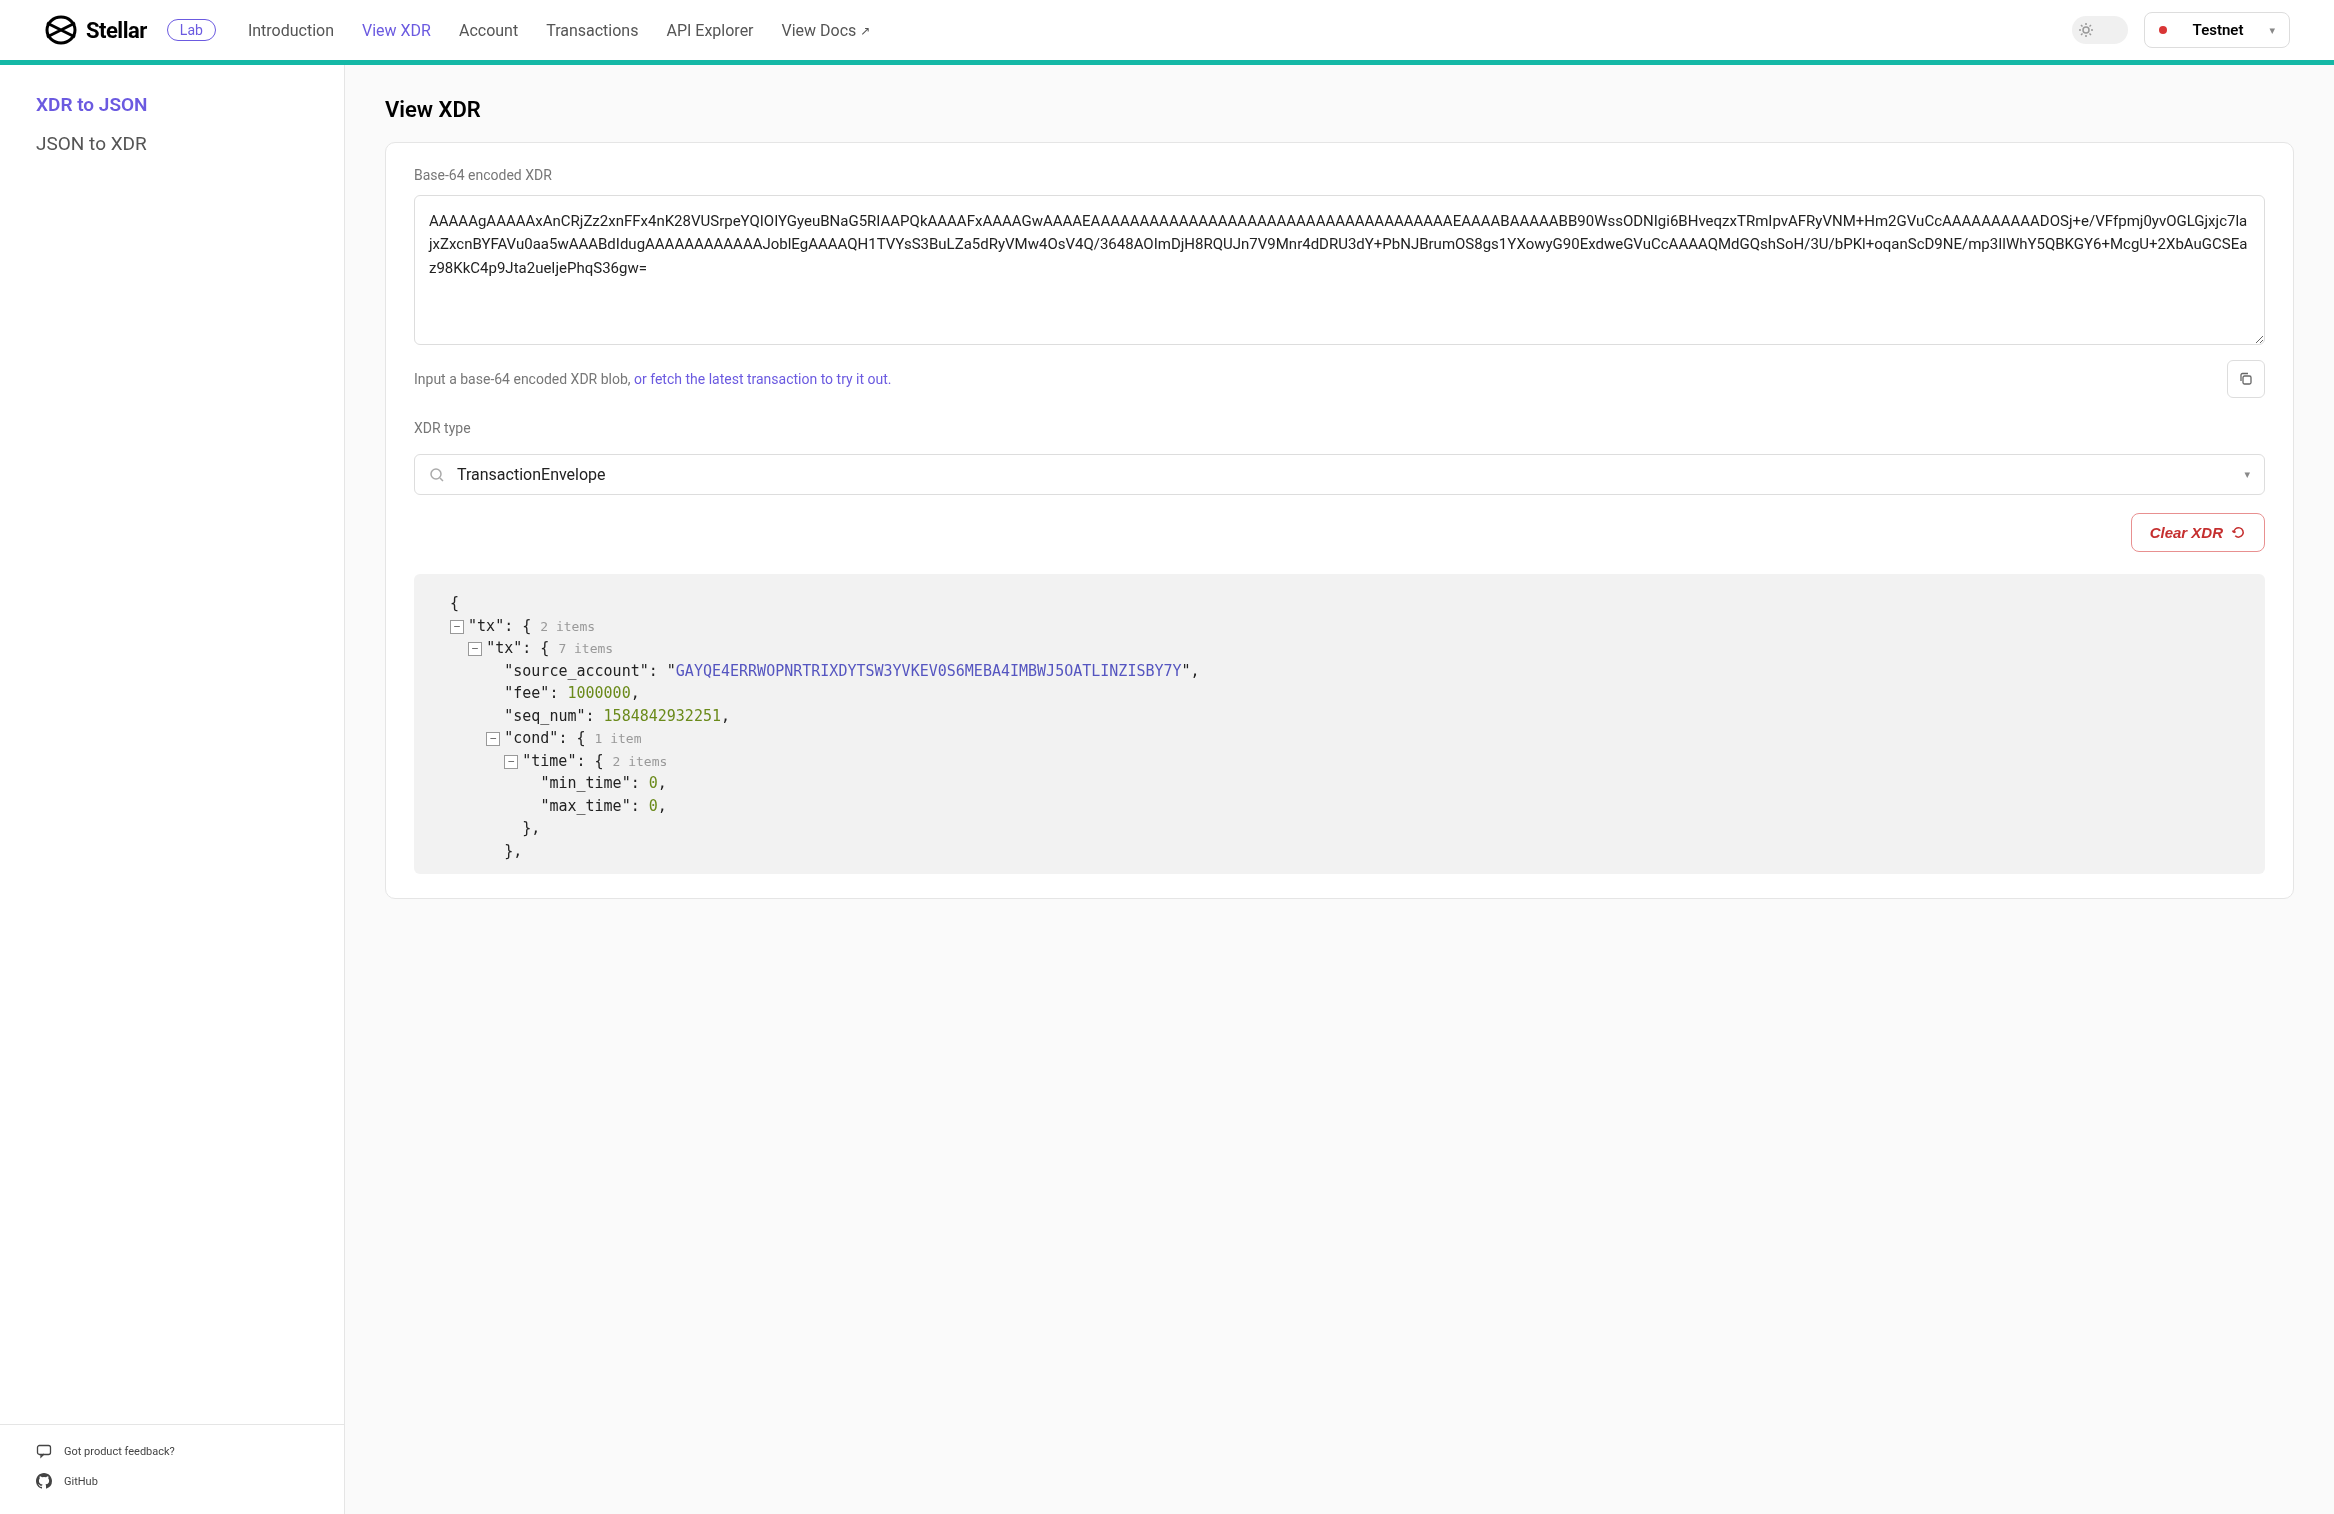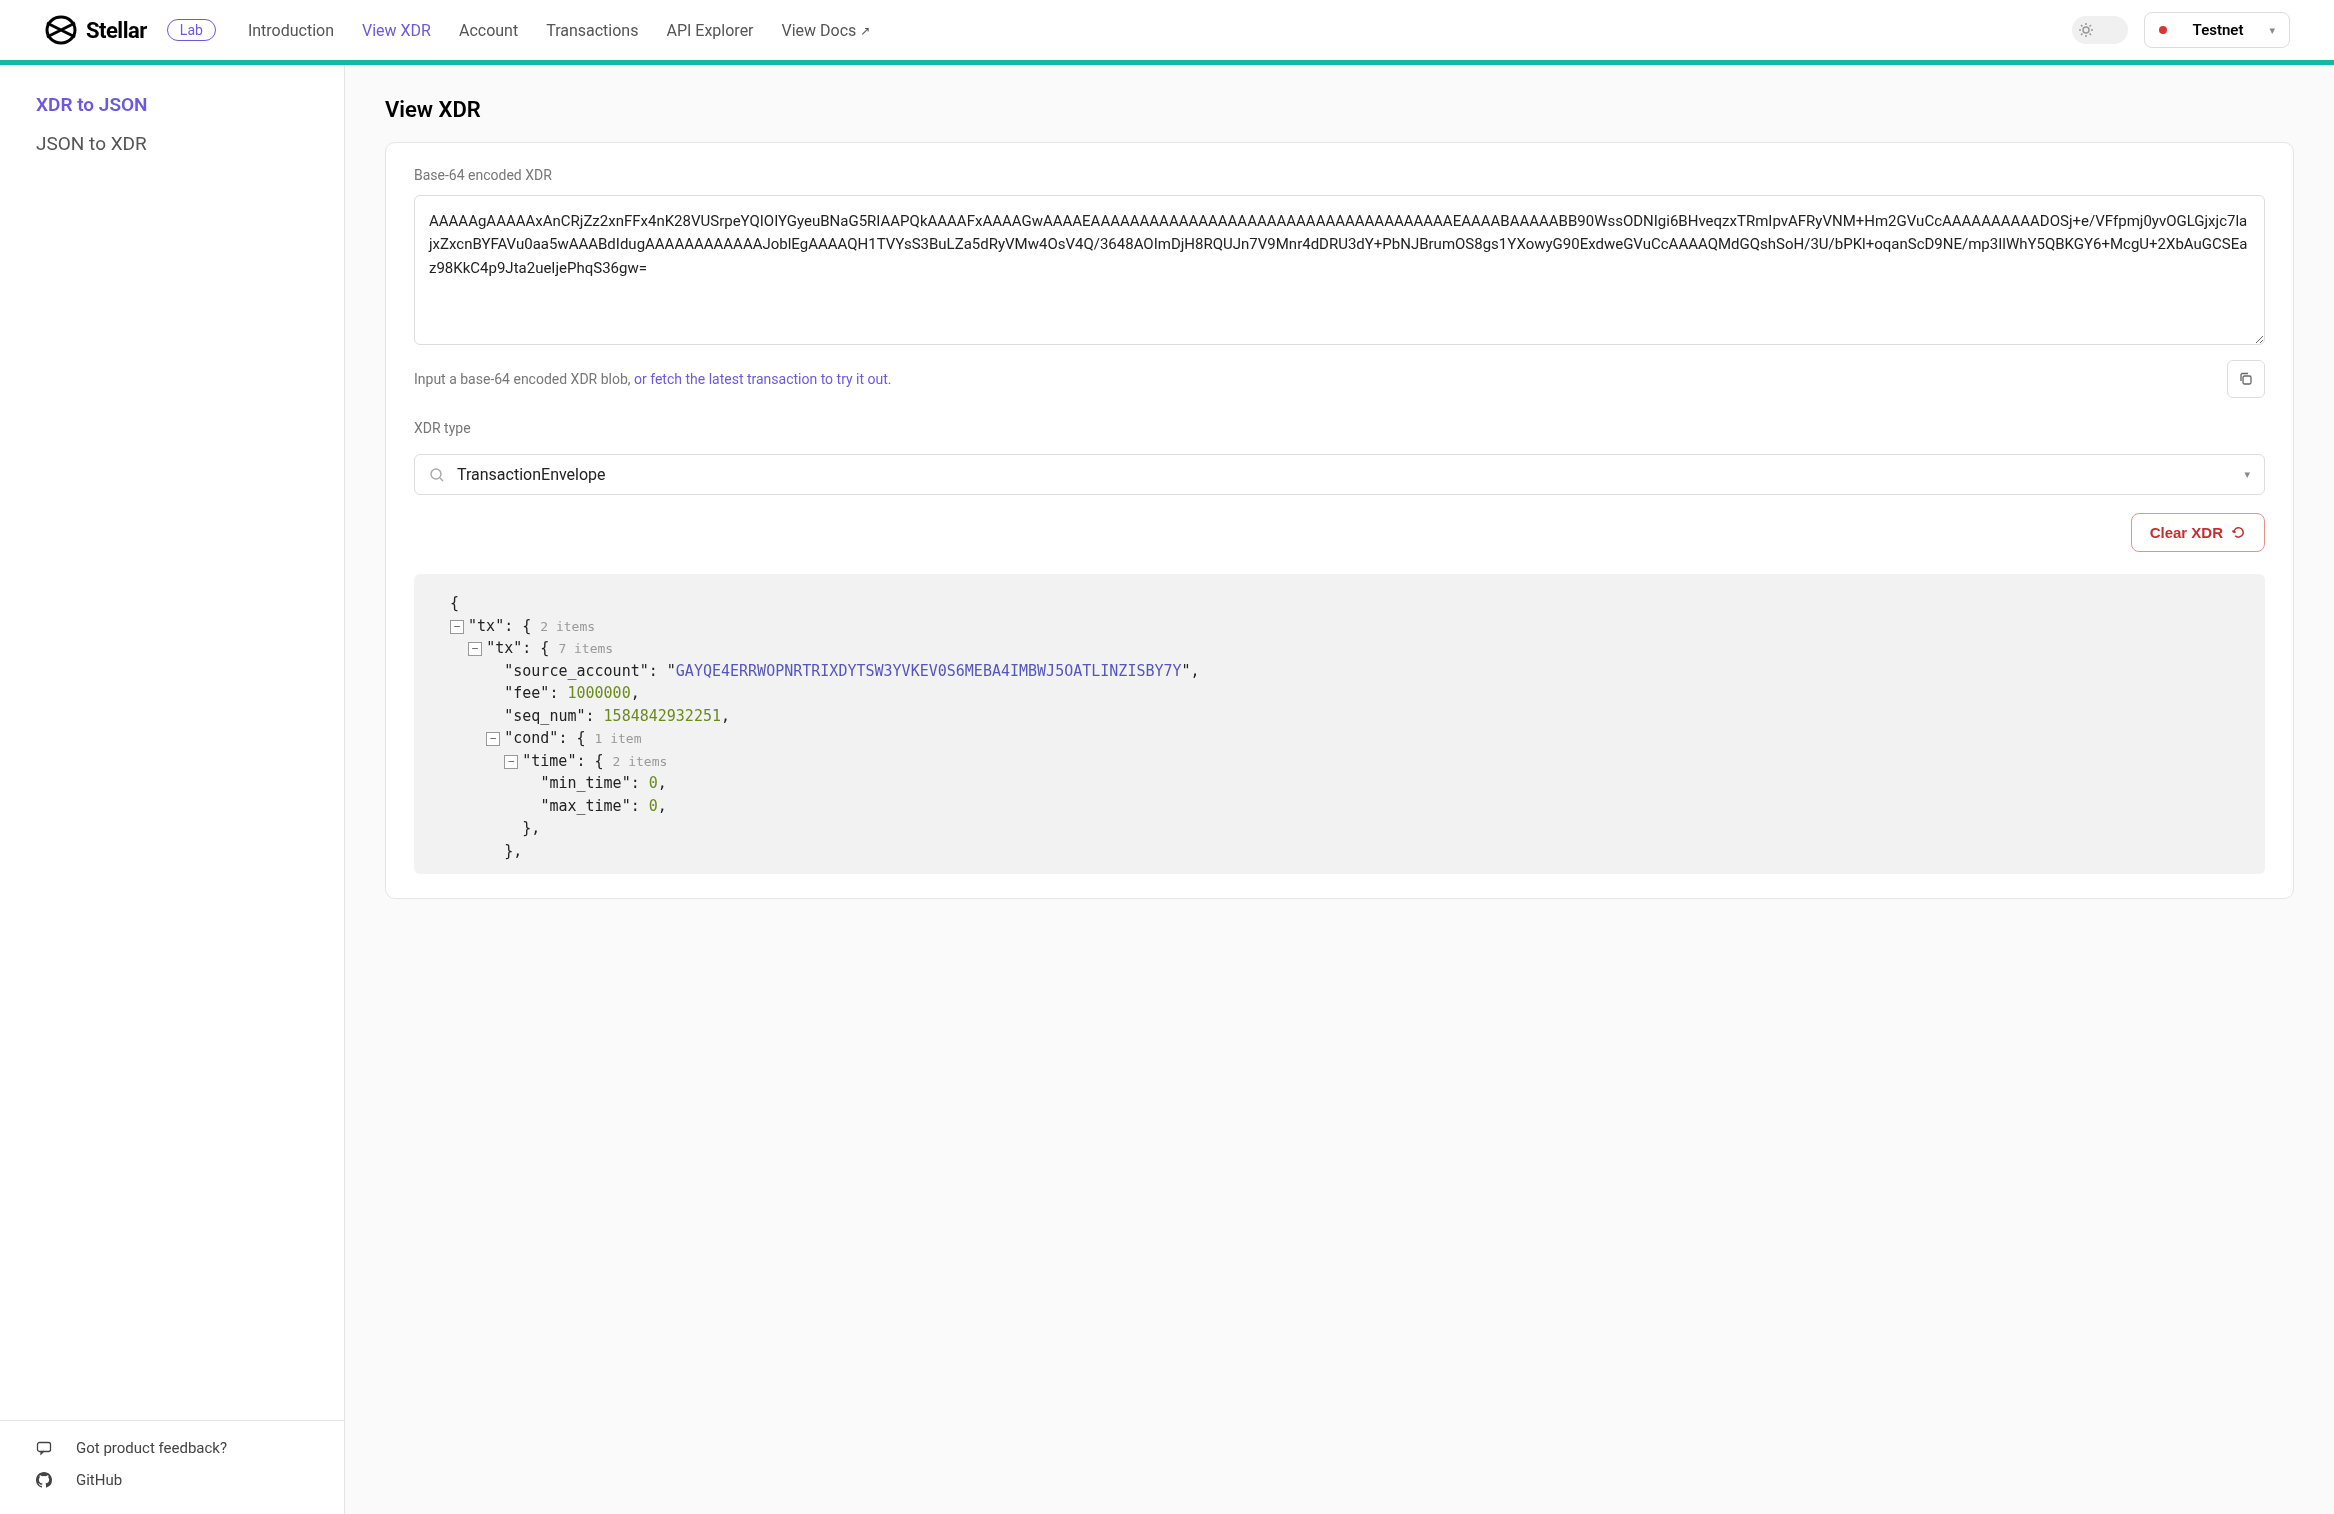--- a/index.html
+++ b/index.html
@@ -18,36 +18,36 @@
 .network-select { display: flex; align-items: center; gap: 26px; border: 1px solid #ddd; border-radius: 8px; padding: 8px 14px; cursor: pointer; }
 .network-dot { width: 8px; height: 8px; border-radius: 50%; background: #d93636; }
 .network-label { font-weight: 600; font-size: 15px; }
 .chevron-down { color: #888; font-size: 11px; }
 .main-wrap { display: flex; height: calc(100vh - 58px); }
 .sidebar { width: 345px; border-right: 1px solid #e5e5e5; display: flex; flex-direction: column; }
 .sidebar-top { padding: 28px 36px; flex: 1; }
 .sidebar-item { font-size: 19px; color: #555; margin-bottom: 16px; cursor: pointer; }
 .sidebar-item.active { color: #6b5ae0; font-weight: 600; }
 .sidebar-bottom { border-top: 1px solid #e5e5e5; padding: 18px 36px; }
-.sidebar-link { display: flex; align-items: center; gap: 24px; color: #444; font-size: 15px; margin-bottom: 14px; cursor: pointer; }
+.sidebar-link { display: flex; align-items: center; gap: 12px; color: #444; font-size: 11px; margin-bottom: 14px; cursor: pointer; }
 .content { flex: 1; background: #fafafa; padding: 32px 40px; overflow: auto; }
 .page-title { font-size: 22px; font-weight: 600; margin-bottom: 20px; }
 .card { background: #fff; border: 1px solid #e5e5e5; border-radius: 10px; padding: 24px 28px; position: relative; }
 .field-label { font-size: 14px; color: #777; margin-bottom: 12px; }
 .xdr-textarea { width: 100%; border: 1px solid #ddd; border-radius: 6px; padding: 14px; font-family: inherit; font-size: 15px; line-height: 1.55; resize: vertical; min-height: 150px; word-break: break-all; color: #222; }
 .hint-row { display: flex; align-items: center; margin-top: 12px; }
 .hint-text { font-size: 14px; color: #777; }
 .hint-link { color: #6b5ae0; cursor: pointer; }
 .copy-btn { margin-left: auto; width: 38px; height: 38px; border: 1px solid #ddd; border-radius: 6px; display: flex; align-items: center; justify-content: center; cursor: pointer; background: #fff; }
 .xdr-type-label { font-size: 14px; color: #777; margin-top: 22px; margin-bottom: 18px; }
 .type-select { display: flex; align-items: center; border: 1px solid #ddd; border-radius: 6px; padding: 10px 14px; gap: 12px; cursor: pointer; }
 .type-select .search-icon { color: #aaa; }
 .type-value { font-size: 16px; color: #222; flex: 1; }
 .clear-row { display: flex; margin-top: 18px; }
-.clear-btn { margin-left: auto; display: flex; align-items: center; gap: 8px; border: 1px solid #e89090; color: #c52f2f; background: #fff; padding: 10px 18px; border-radius: 8px; font-weight: 600; font-size: 15px; cursor: pointer; }
+.clear-btn { margin-left: auto; display: flex; align-items: center; gap: 8px; border: 1px solid #e89090; color: #c52f2f; background: #fff; padding: 10px 18px; border-radius: 8px; font-weight: 600; font-size: 15px; cursor: pointer; font-style: italic; }
 .json-view { background: #f2f2f2; border-radius: 6px; padding: 18px; margin-top: 22px; font-family: ui-monospace, SFMono-Regular, Menlo, monospace; font-size: 15px; line-height: 1.5; overflow: auto; max-height: 300px; position: relative; }
 .json-line { white-space: pre; }
 .toggle-box { display: inline-flex; width: 14px; height: 14px; border: 1px solid #999; align-items: center; justify-content: center; font-size: 11px; color: #666; vertical-align: 1px; margin-right: 4px; cursor: pointer; background:#fff;}
 .jkey { color: #222; }
 .jstr { color: #5555c0; }
 .jnum { color: #6a8a1a; }
 .jmeta { color: #999; font-size: 13px; }
 .json-view::-webkit-scrollbar { width: 10px; }
 .json-view::-webkit-scrollbar-thumb { background: #c8c8c8; border-radius: 5px; }
 svg { display: block; }

